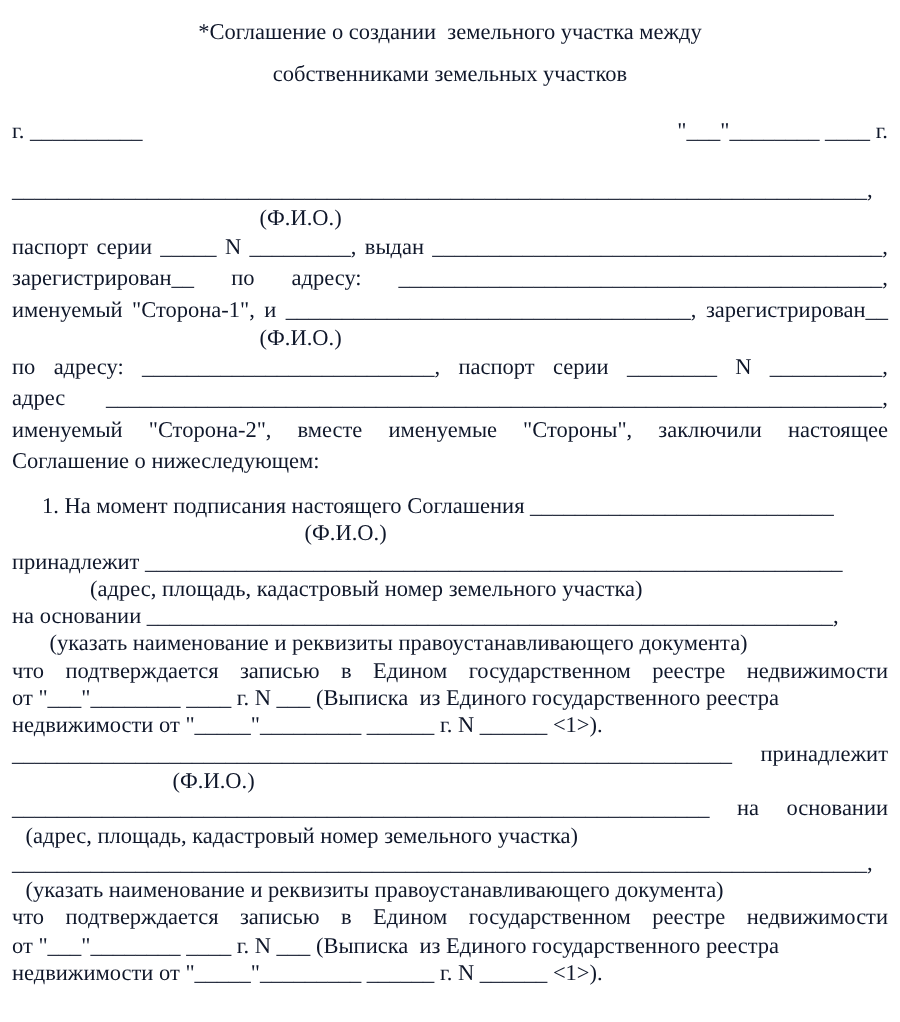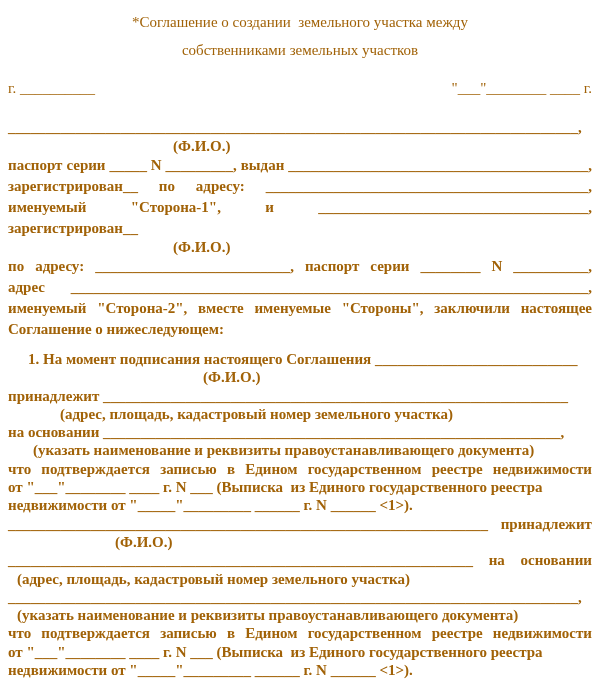--- a/index.html
+++ b/index.html
@@ -2,41 +2,41 @@
 <html><head>
 <meta charset="utf-8">
 <style>
   html,body { margin:0; padding:0; background:#ffffff; }
   .page {
     position:relative;
     width:600px; height:681px;
     box-sizing:border-box;
     padding:8px 8px 0 8px;
     background:#ffffff;
-    color:#a16207;
+    color:#0f172a;
     font-family:"Liberation Serif","DejaVu Serif",serif;
     font-size:15px;
     overflow:hidden;
   }
   .title-block .tl {
     text-align:center;
     line-height:28px;
     white-space:pre-wrap;
   }
   .date-line {
     display:flex;
     justify-content:space-between;
     margin-top:14px;
     line-height:21px;
     white-space:pre-wrap;
   }
   .sec { }
   .sec1 { margin-top:18px; }
   .sec2 { margin-top:10px; }
-  .ln { white-space:pre-wrap;font-weight:bold; }
+  .ln { white-space:pre-wrap; }
   .sec1 .ln { line-height:21px; }
   .sec1 .label { line-height:17px; }
   .sec2 .ln { line-height:18.3px; }
   .sec2 .label { line-height:18.3px; }
   .j {
     white-space:normal;
     text-align:justify;
     text-align-last:justify;
     text-justify:inter-word;
   }

